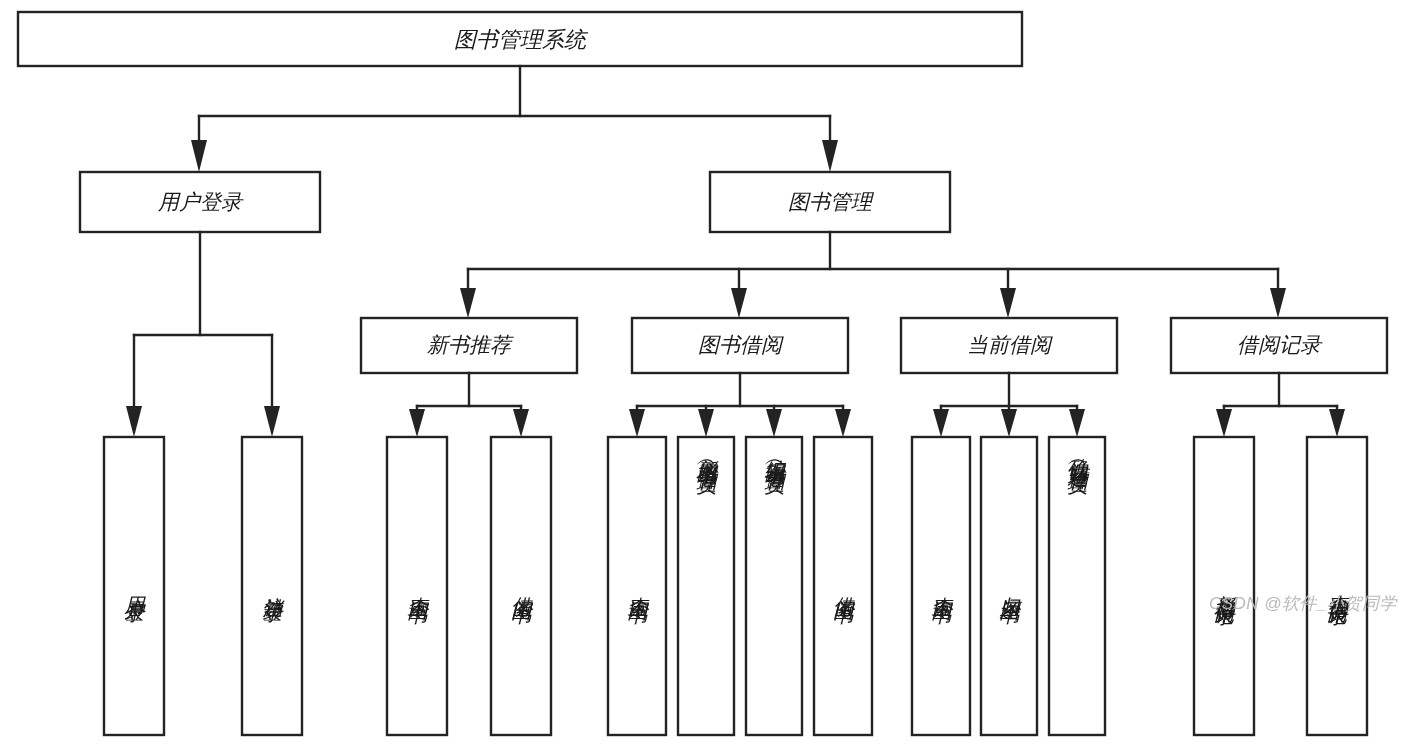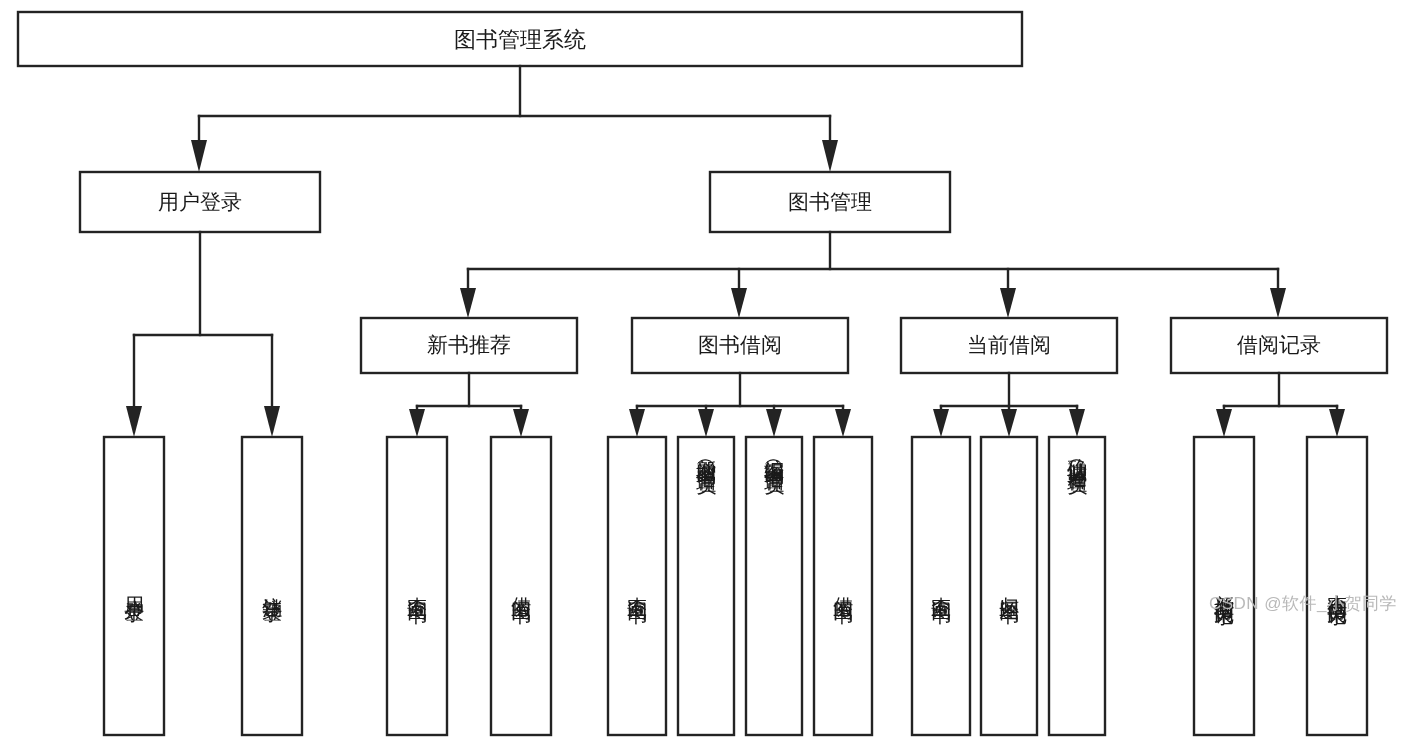--- a/index.html
+++ b/index.html
@@ -12,20 +12,21 @@
     width: 1405px;
     height: 747px;
     font-family: "Liberation Sans", "DejaVu Sans", sans-serif;
     overflow: hidden;
     position: relative;
   }
   #diagram-root {
     position: relative;
     width: 1405px;
     height: 621px;
+    font-style: italic;
   }
   svg#tree-svg {
     position: absolute;
     left: 0;
     top: 0;
     width: 1405px;
     height: 747px;
     display: block;
   }
   .node-box {

